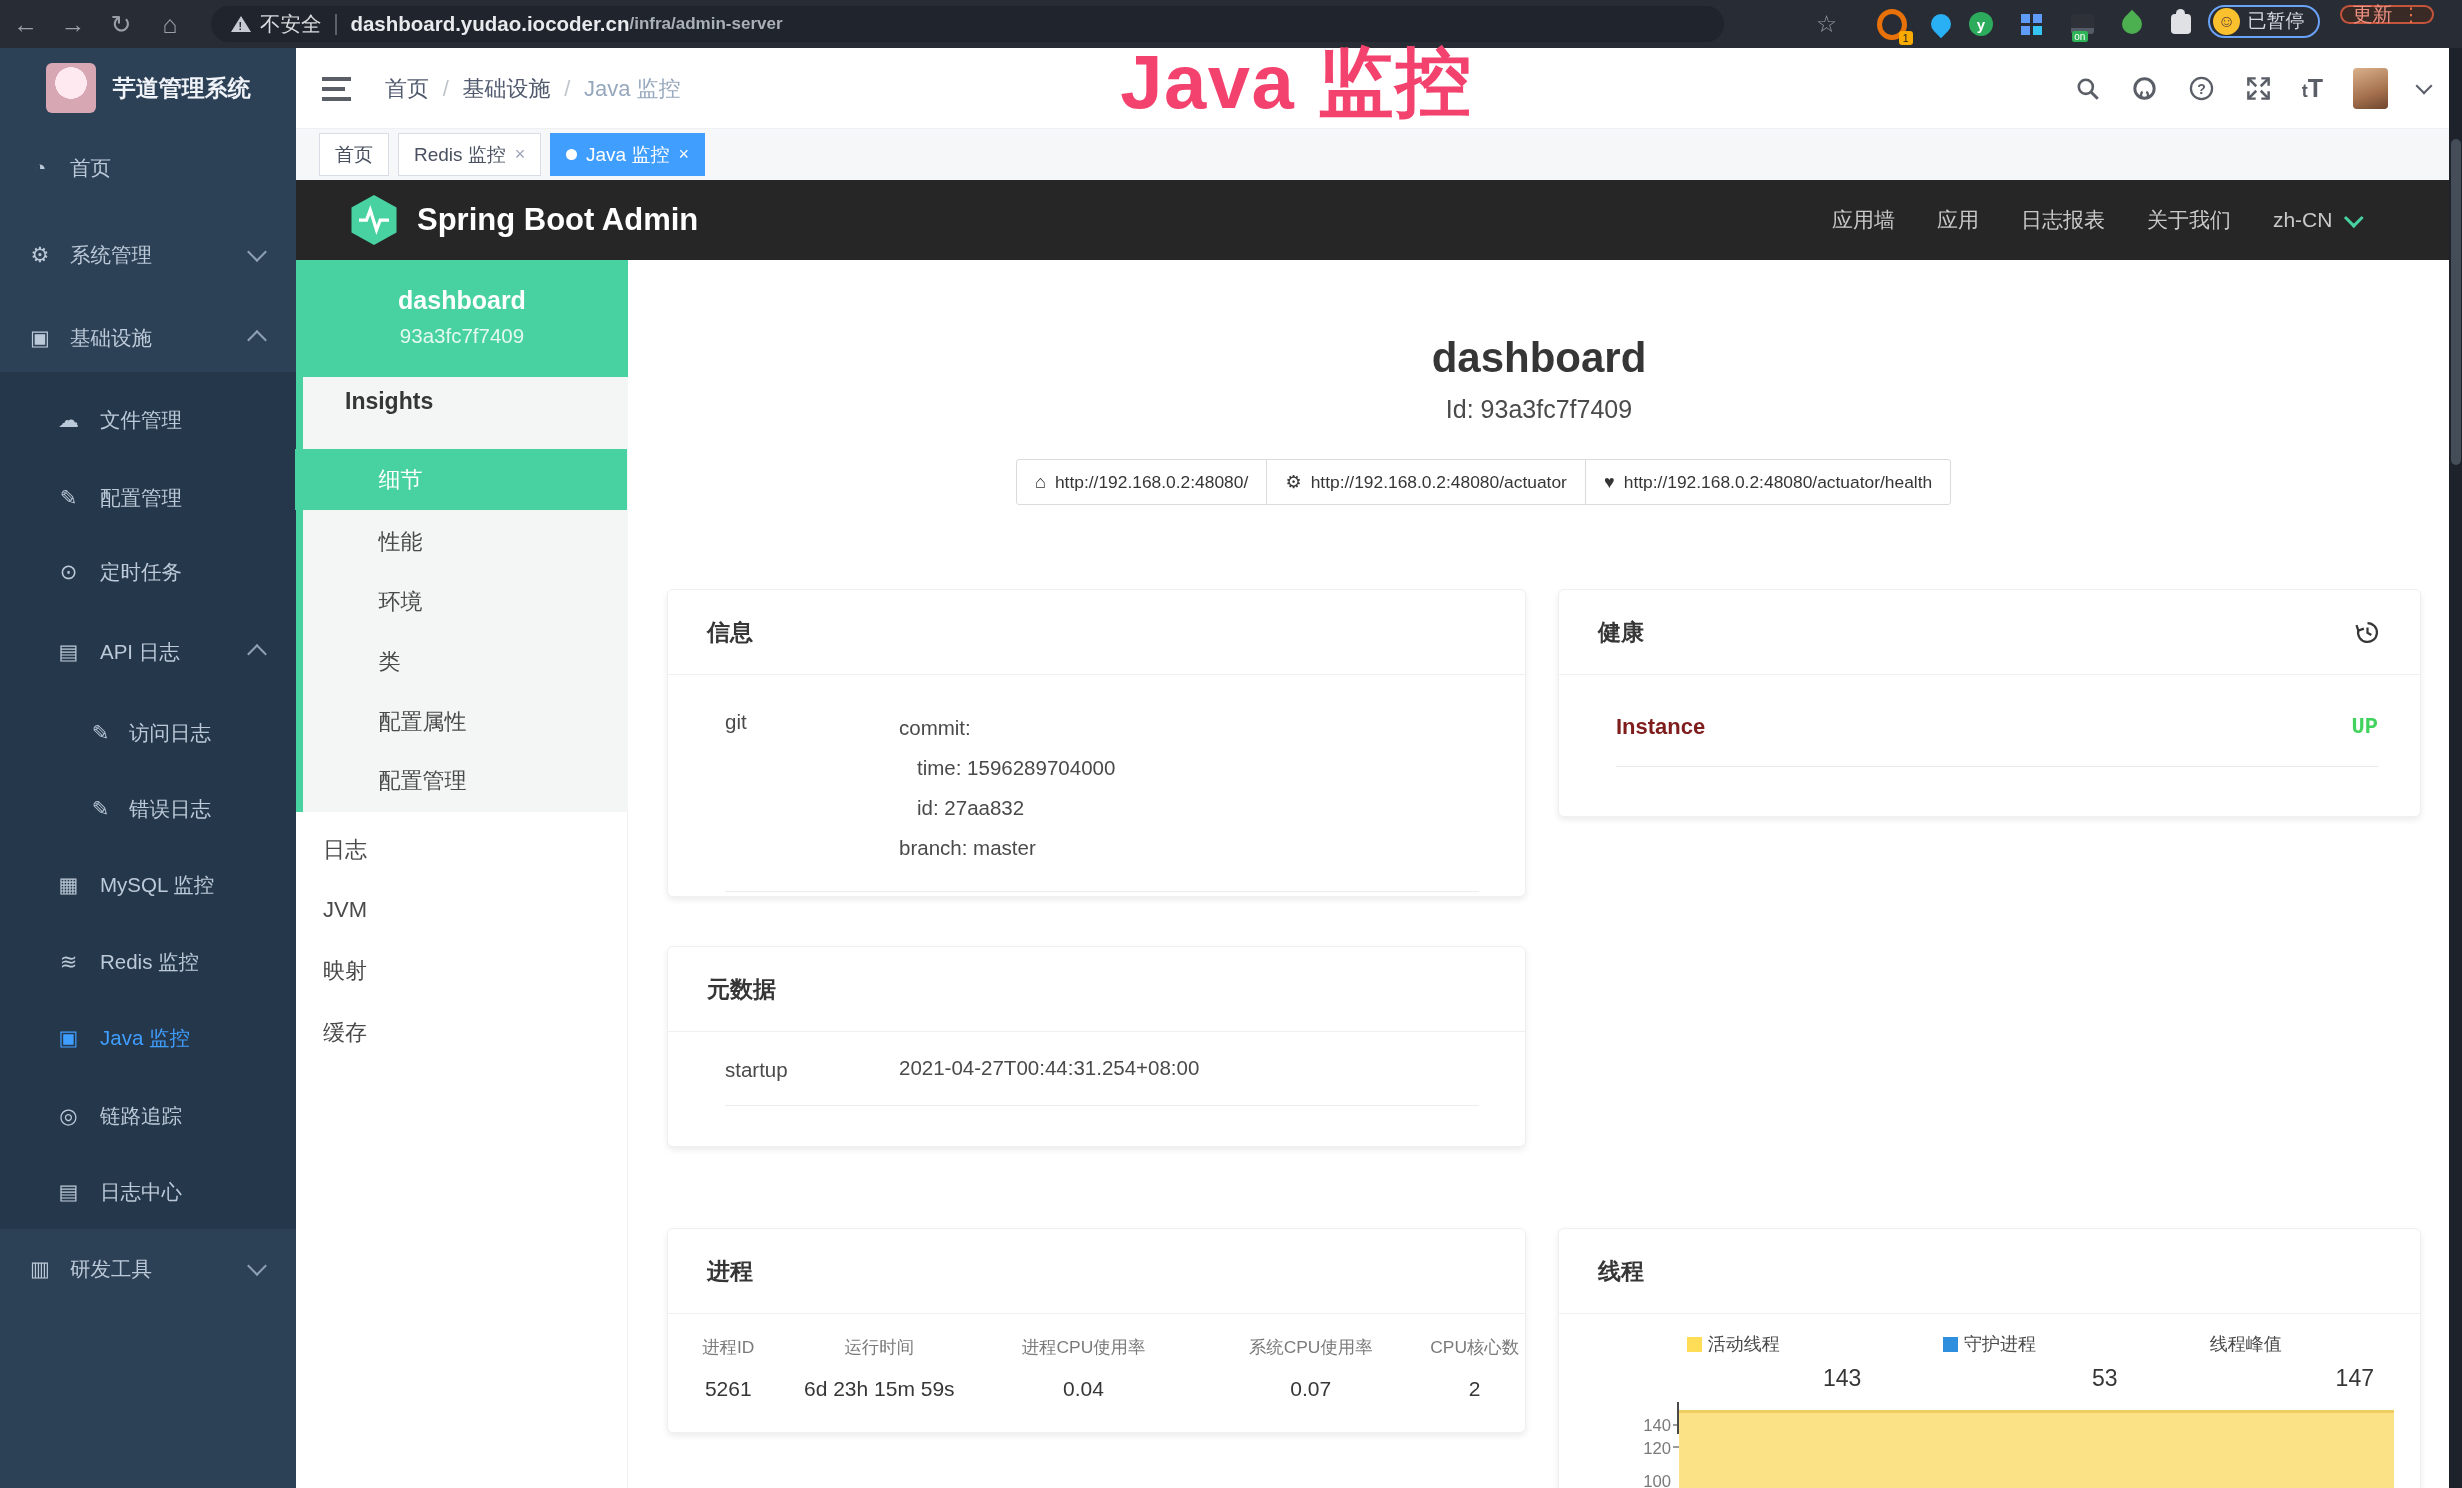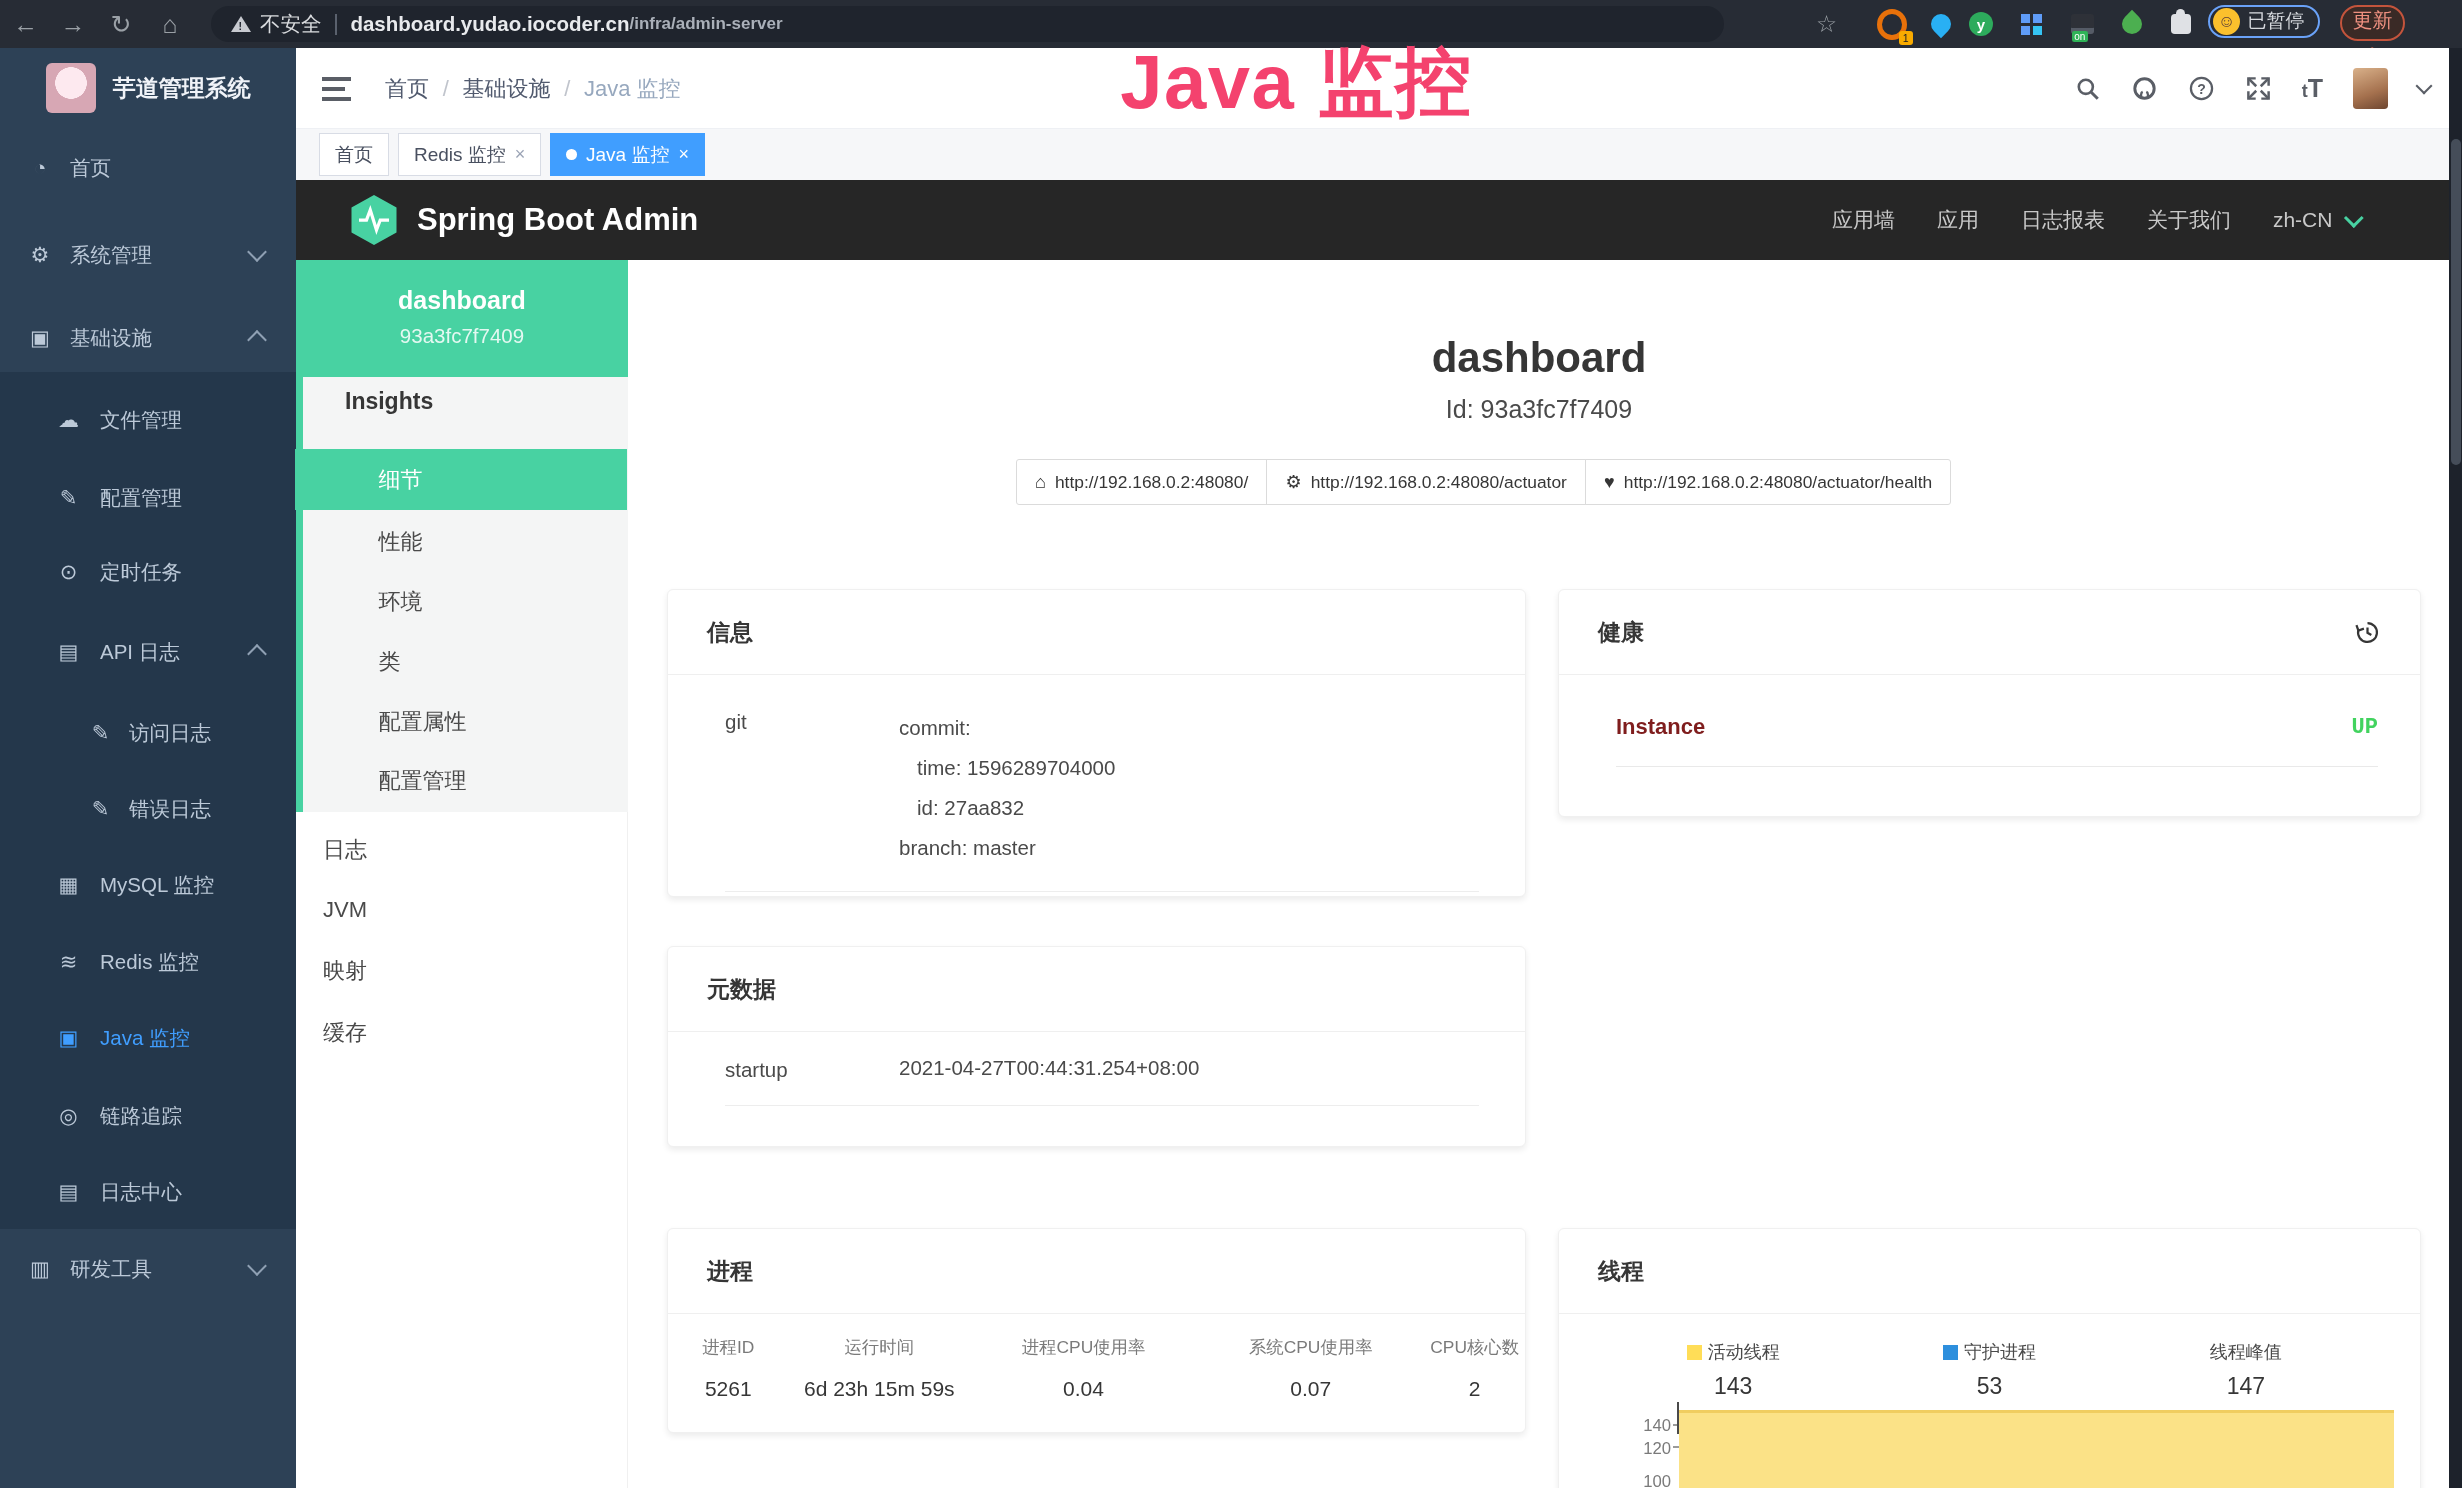--- a/index.html
+++ b/index.html
@@ -24,21 +24,21 @@
   .ext-y{width:24px;height:24px;border-radius:50%;background:#2dab5c;color:#fff;font-size:15px;font-weight:bold;display:flex;align-items:center;justify-content:center;}
   .ext-grid{position:relative;width:9px;height:9px;background:#5f9cf7;box-shadow:12px 0 0 #5f9cf7,0 12px 0 #5f9cf7,12px 12px 0 #35c4f3;margin:-10.6px 0 0 -10.6px;}
   .ext-on{position:relative;width:23px;height:20px;background:#2e3138;border-radius:3px;box-shadow:inset 0 -13.7px 0 -7.6px #555b66, inset 0 -6px 0 -3px #2e3138;}
   .ext-on span{position:absolute;left:1.5px;bottom:-7.6px;background:#2fb357;color:#fff;font-size:10px;border-radius:2.3px;padding:0 2.3px;}
   .ext-leaf{width:20px;height:20px;background:#4caf50;border-radius:0 50% 50% 50%;transform:rotate(45deg);}
   .ext-puzzle{width:20px;height:20px;background:#dfe1e5;border-radius:3.8px;position:relative;}
   .ext-puzzle i{position:absolute;top:-5.3px;left:5.3px;width:9px;height:9px;border-radius:50%;background:#dfe1e5;}
   .profile-pill{position:absolute;left:2208px;top:4.6px;height:33px;border:2.3px solid #6aa2f8;border-radius:20px;display:flex;align-items:center;gap:7.6px;padding:1.5px 13.7px 1.5px 3px;box-sizing:border-box;}
   .face{width:27px;height:27px;border-radius:50%;background:#fbc02d;color:#5d4037;font-size:17.4px;display:flex;align-items:center;justify-content:center;}
   .profile-label{color:#d5d8dd;font-size:19px;}
-  .update-pill{position:absolute;left:2340px;top:4.6px;height:36px;border:2.3px solid #c4543c;background:#3a2a26;border-radius:18px;display:flex;align-items:center;gap:9px;padding:0 10.6px;box-sizing:border-box;flex-direction:column;}
+  .update-pill{position:absolute;left:2340px;top:4.6px;height:19px;border:2.3px solid #c4543c;background:#3a2a26;border-radius:18px;display:flex;align-items:center;gap:9px;padding:0 10.6px;box-sizing:border-box;}
   .update-label{color:#ee9080;font-size:20px;}
   .dots3{color:#e8734a;font-size:19px;letter-spacing:0.8px;}
 
   
   .sidebar{position:absolute;left:0;top:48px;width:296px;bottom:0;background:#2d4156;}
   .side-logo{position:absolute;left:46px;top:15px;display:flex;align-items:center;gap:16.7px;}
   .logo-img{width:50px;height:50px;border-radius:6px;background:radial-gradient(circle at 50% 40%, #fde9ef 0 40%, #d7a7b4 41% 100%);}
   .side-title{color:#f0f3f8;font-size:23px;font-weight:bold;}
   .m-item{position:absolute;left:0;width:296px;height:61px;color:#bcc9d8;font-size:20.5px;display:flex;align-items:center;}
   .m-item .ic{position:absolute;left:23.5px;width:33px;text-align:center;font-size:21px;font-style:normal;}
@@ -120,21 +120,21 @@
   .meta-row{margin:24px 46px 0 57px;display:flex;border-bottom:1.5px solid #ededed;padding-bottom:23px;}
   .meta-val{font-size:20.5px;color:#4a4a4a;}
 
   .proc-table{padding-top:15px;}
   .proc-tr{display:flex;}
   .proc-th{font-size:17.4px;color:#7a7a7a;height:36px;display:flex;align-items:center;justify-content:center;}
   .proc-td{font-size:21px;color:#363636;height:47px;display:flex;align-items:center;justify-content:center;}
   .c0{width:121px;} .c1{width:182px;} .c2{width:228px;} .c3{width:228px;} .c4{width:101px;}
 
   .legend-row{display:flex;padding:13.7px 46px 0 46px;}
-  .legend-col{flex:1;text-align:center;margin-top:8px;}
+  .legend-col{flex:1;text-align:right;}
   .legend-lab{font-size:18px;color:#4a4a4a;height:33px;display:flex;align-items:center;justify-content:center;gap:6px;}
   .swatch{width:15px;height:15px;display:inline-block;}
   .legend-val{font-size:23px;color:#363636;margin-top:4.6px;}
   .chart{position:absolute;left:76px;top:171px;right:26.5px;bottom:0;}
   .ylab{position:absolute;width:36px;text-align:right;font-size:16.7px;color:#7a7a7a;}
   .ytick{position:absolute;left:38px;width:7.6px;height:2.3px;background:#9a9a9a;}
   .axisline{position:absolute;left:42px;top:2.3px;width:2.3px;height:32px;background:#4a4a4a;}
   .area{position:absolute;left:44px;right:0;top:10px;height:228px;background:#fbe287;border-top:3px solid #f0cd60;}
 
   .annotation{position:absolute;left:872px;top:32px;width:849px;text-align:center;font-size:76px;font-weight:bold;letter-spacing:1.5px;z-index:50;}

